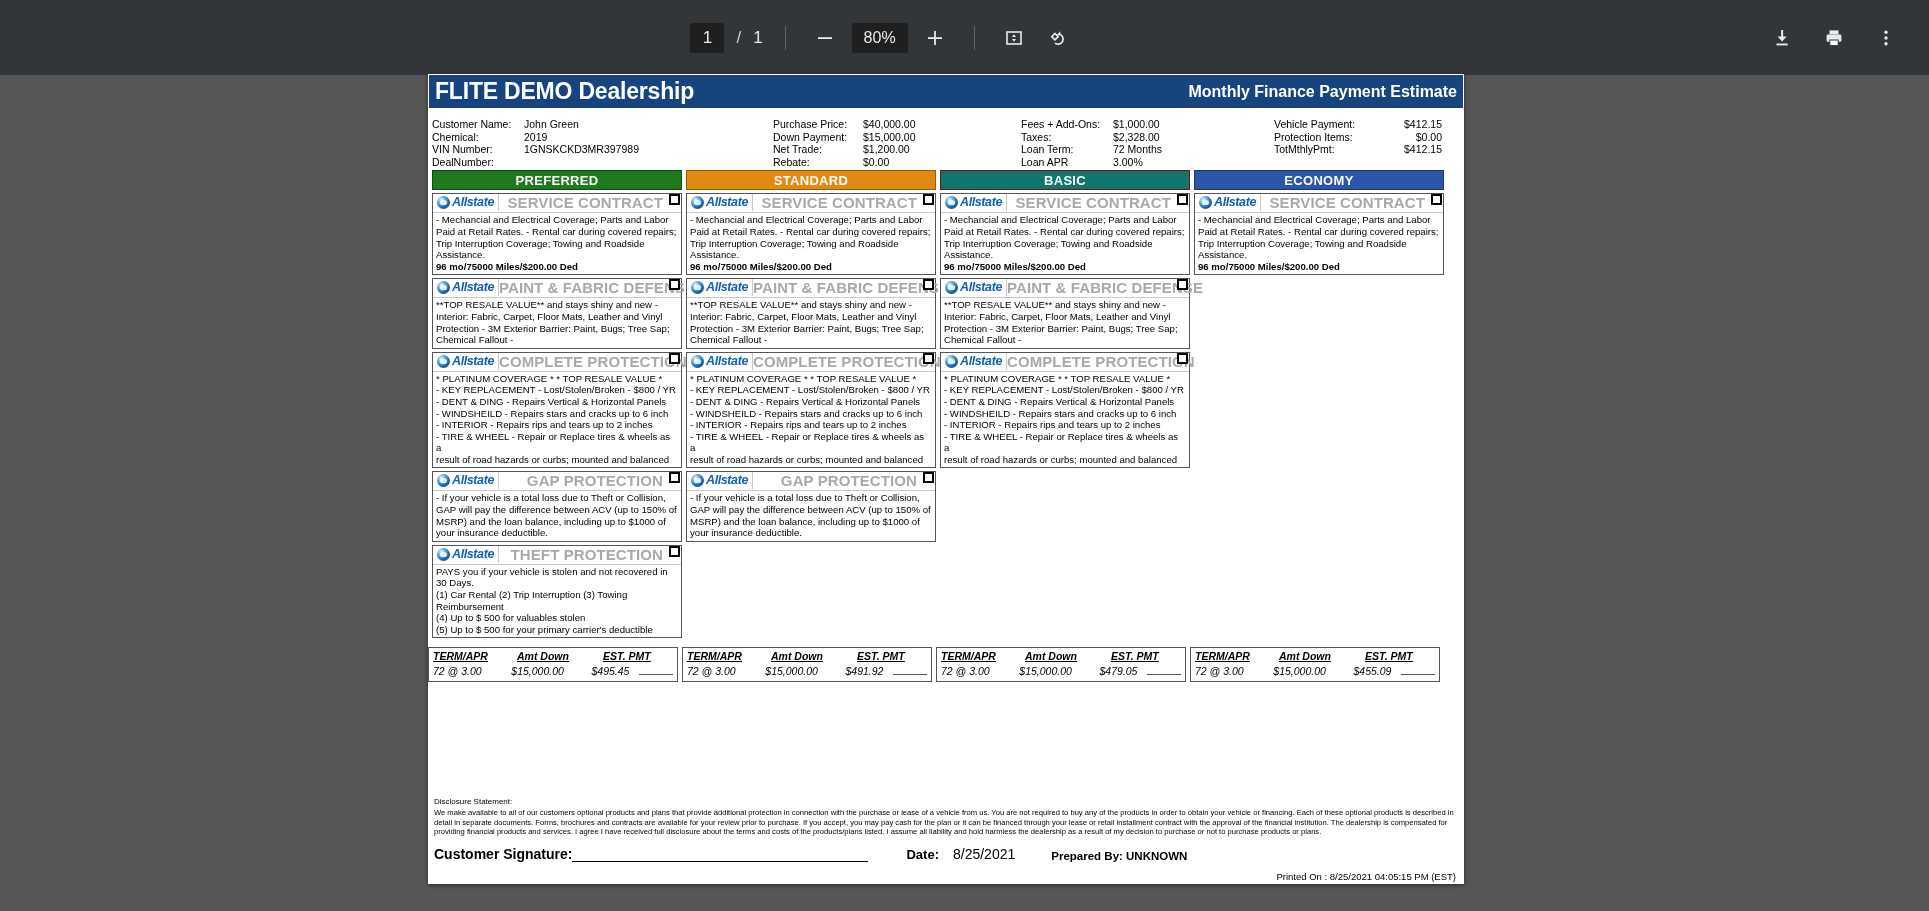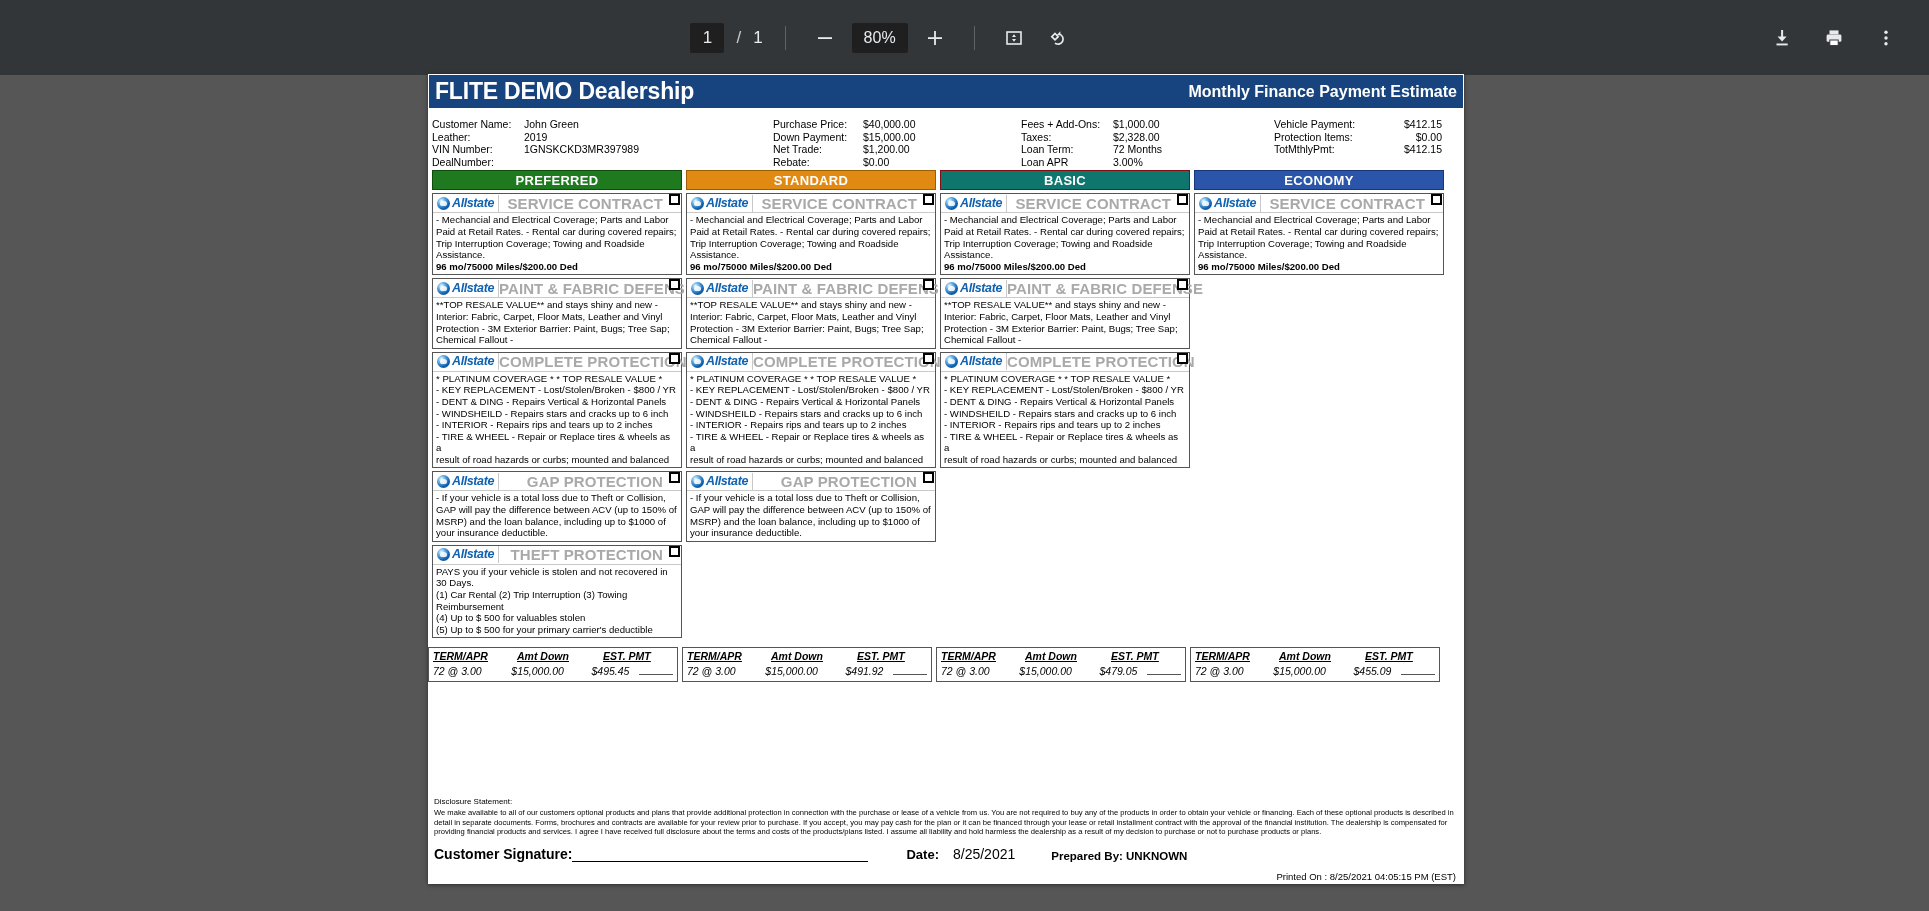--- a/index.html
+++ b/index.html
@@ -79,21 +79,21 @@
   .plan-preferred{ background:#1f7a1f; border:1.5px solid #0f4d0f; }
   .plan-standard { background:#e08a14; border:1.5px solid #9c5d05; }
   .plan-basic    { background:#0f766e; border:1.5px solid #7d1216; }
   .plan-economy  { background:#2a55a8; border:1.5px solid #16357a; }
 
   .prod{
     border:1.5px solid #555; background:#fff; margin-top:3px; padding:0;
     position:relative;
   }
   .prod-head{
-    display:flex; align-items:center; height:19px; border-bottom:1px solid #c9c9c9;
+    display:flex; align-items:flex-start; height:19px; border-bottom:1px solid #c9c9c9;
     position:relative; padding-right:16px;
   }
   .logo{
     display:flex; align-items:center; gap:2px; padding-left:4px;
     border-right:1px solid #c9c9c9; height:17px; padding-right:4px;
   }
   .logo-mark{
     width:13px; height:13px; border-radius:50%;
     background:radial-gradient(circle at 35% 32%, #ffffff 0%, #6cb4e6 28%, #1162b0 62%, #0b3f7a 100%);
     position:relative; flex:0 0 auto;
@@ -211,21 +211,21 @@
       <div class="subtitle">Monthly Finance Payment Estimate</div>
     </div>
 
     <div class="info-strip">
       <div class="info-col c1">
           <div class="info-row">
             <span class="k">Customer Name:</span>
             <span class="v">John Green</span>
           </div>
           <div class="info-row">
-            <span class="k">Leather:</span>
+            <span class="k">Chemical:</span>
             <span class="v">2019</span>
           </div>
           <div class="info-row">
             <span class="k">VIN Number:</span>
             <span class="v">1GNSKCKD3MR397989</span>
           </div>
           <div class="info-row">
             <span class="k">DealNumber:</span>
             <span class="v"></span>
           </div>

